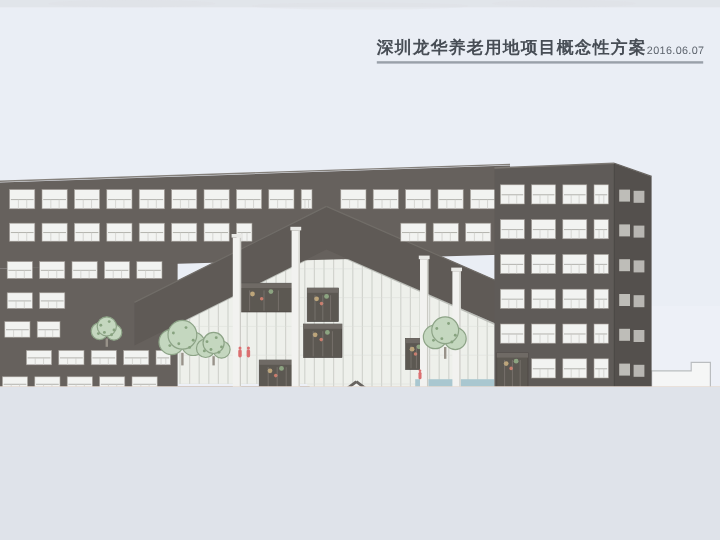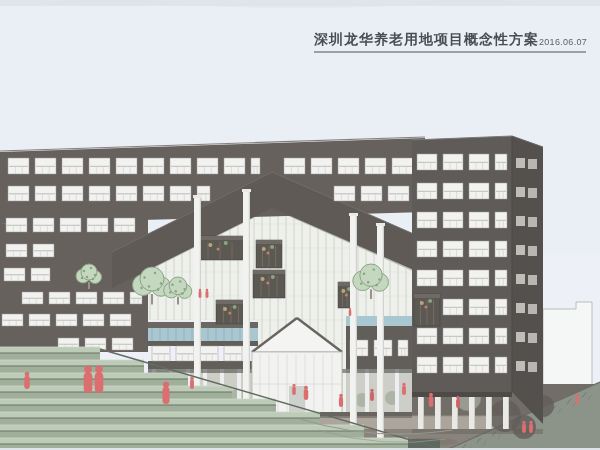--- a/index.html
+++ b/index.html
@@ -1,17 +1,17 @@
 <!DOCTYPE html>
 <html><head>
 <meta charset="utf-8">
 <style>
   html,body{margin:0;padding:0;background:#dfe3ea;}
   body{font-family:"Liberation Sans", sans-serif;}
-  .slide{position:relative;width:600px;height:448px;overflow:hidden;background:#fdba74;text-align:right;}
+  .slide{position:relative;width:600px;height:322px;overflow:hidden;background:#fdba74;text-align:right;}
   .scene{position:absolute;left:0;top:0;width:600px;height:450px;filter:blur(.45px) saturate(.92);}
   .header{position:absolute;top:30px;right:14px;width:272px;height:40px;}
   .title-row{display:flex;justify-content:space-between;align-items:flex-end;}
   .title-zh{margin:0;font-size:14px;font-weight:bold;color:#474d55;letter-spacing:1px;white-space:nowrap;line-height:18px;}
   .date{font-size:9px;color:#5d646d;margin-bottom:1px;letter-spacing:.3px;}
   .rule{height:1.5px;background:#99a0a9;margin-top:3px;}
   .subtitle{position:absolute;right:0;top:26px;font-size:8.5px;letter-spacing:-.15px;color:#565d66;white-space:nowrap;}
   .badge{position:absolute;left:21px;top:407px;width:56px;height:20px;border-radius:4px;
          background:linear-gradient(#55b9e5,#2fa0d7);box-shadow:0 0 5px rgba(70,175,225,.55);
          color:#fff;font-size:12.5px;display:flex;align-items:center;justify-content:center;letter-spacing:.3px;}

